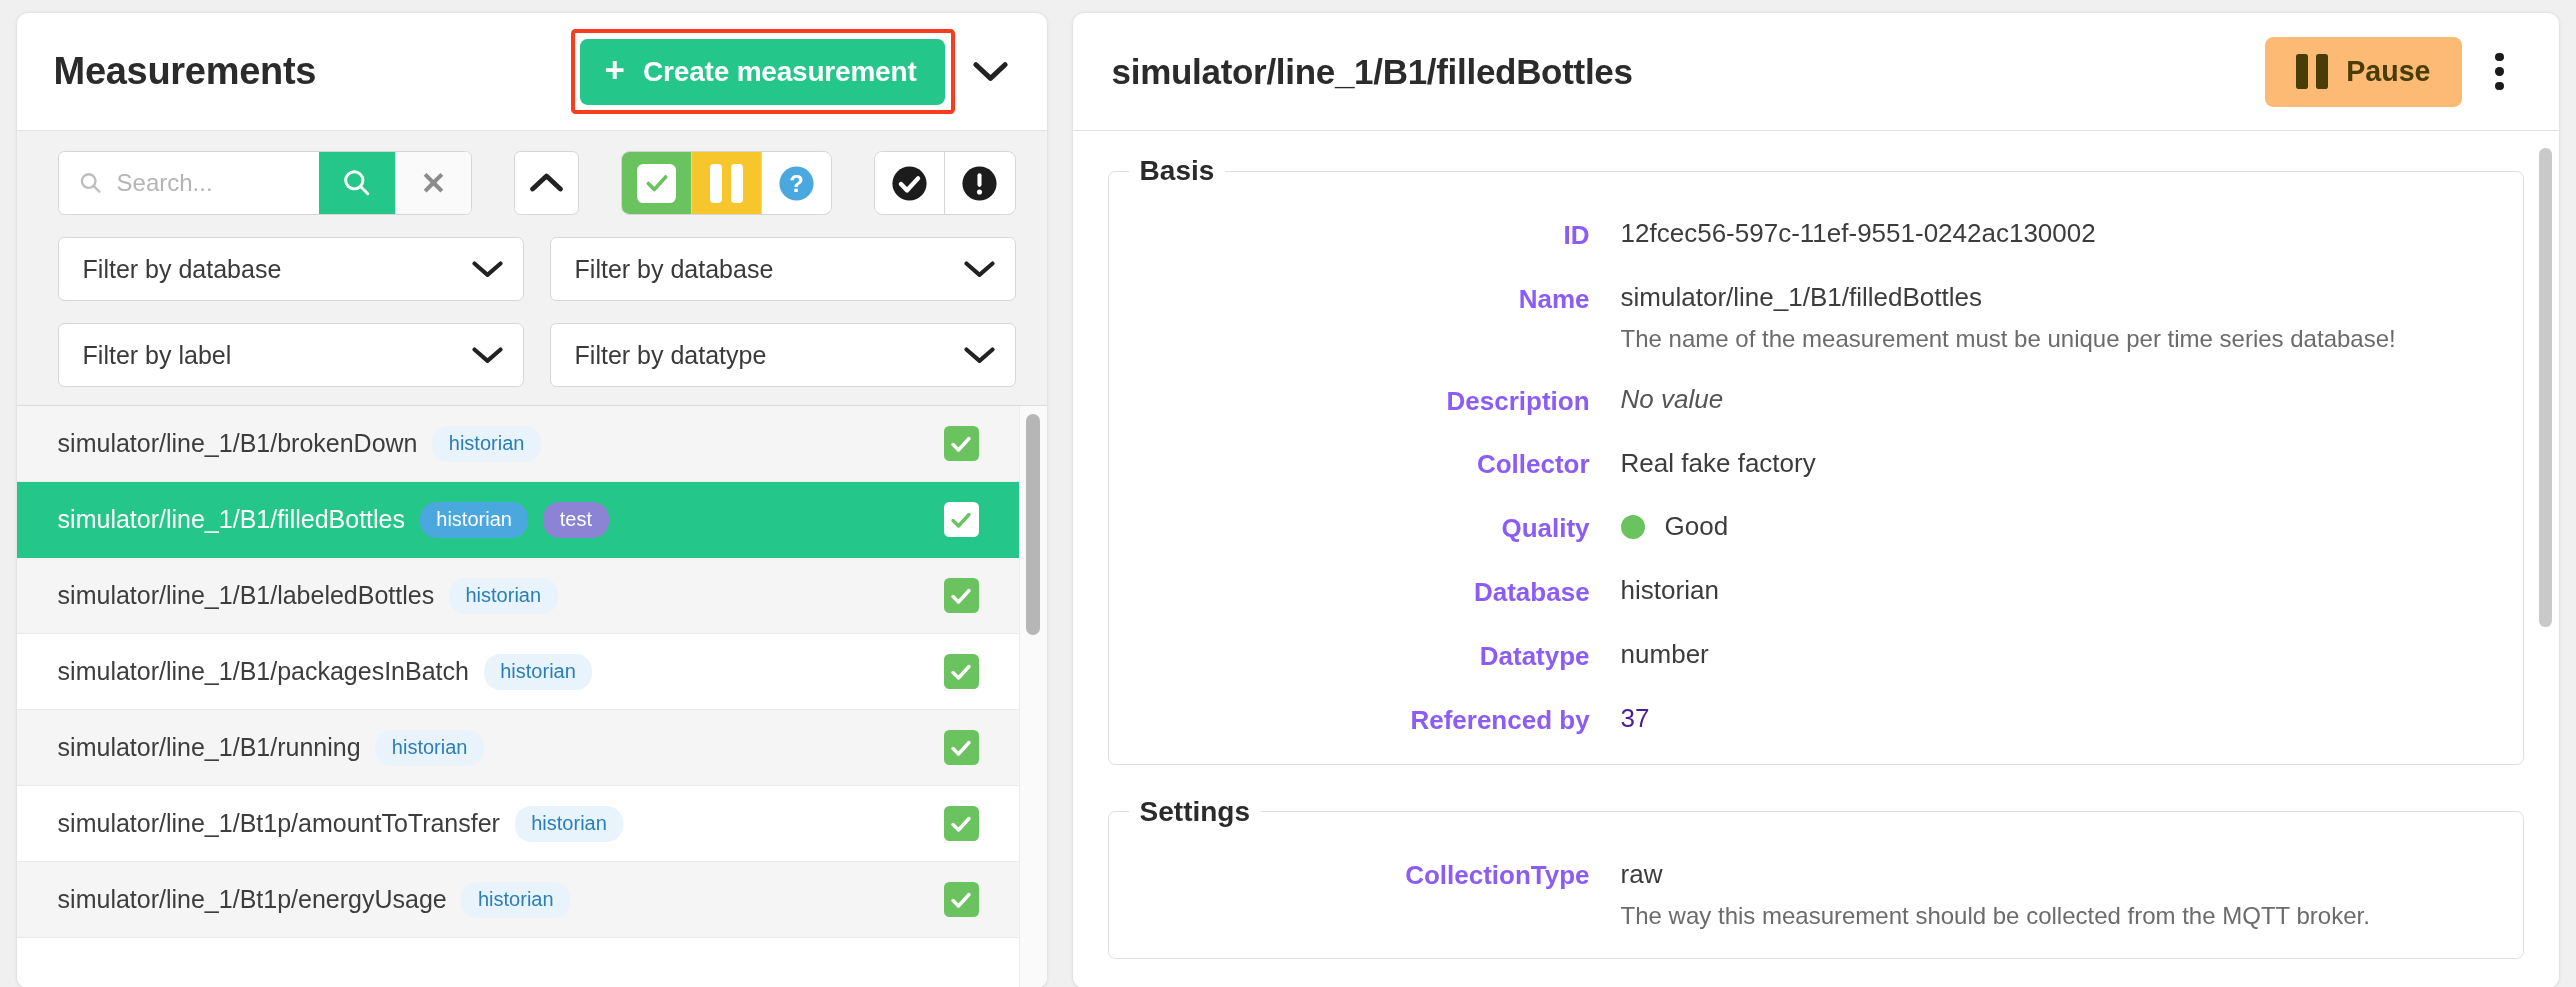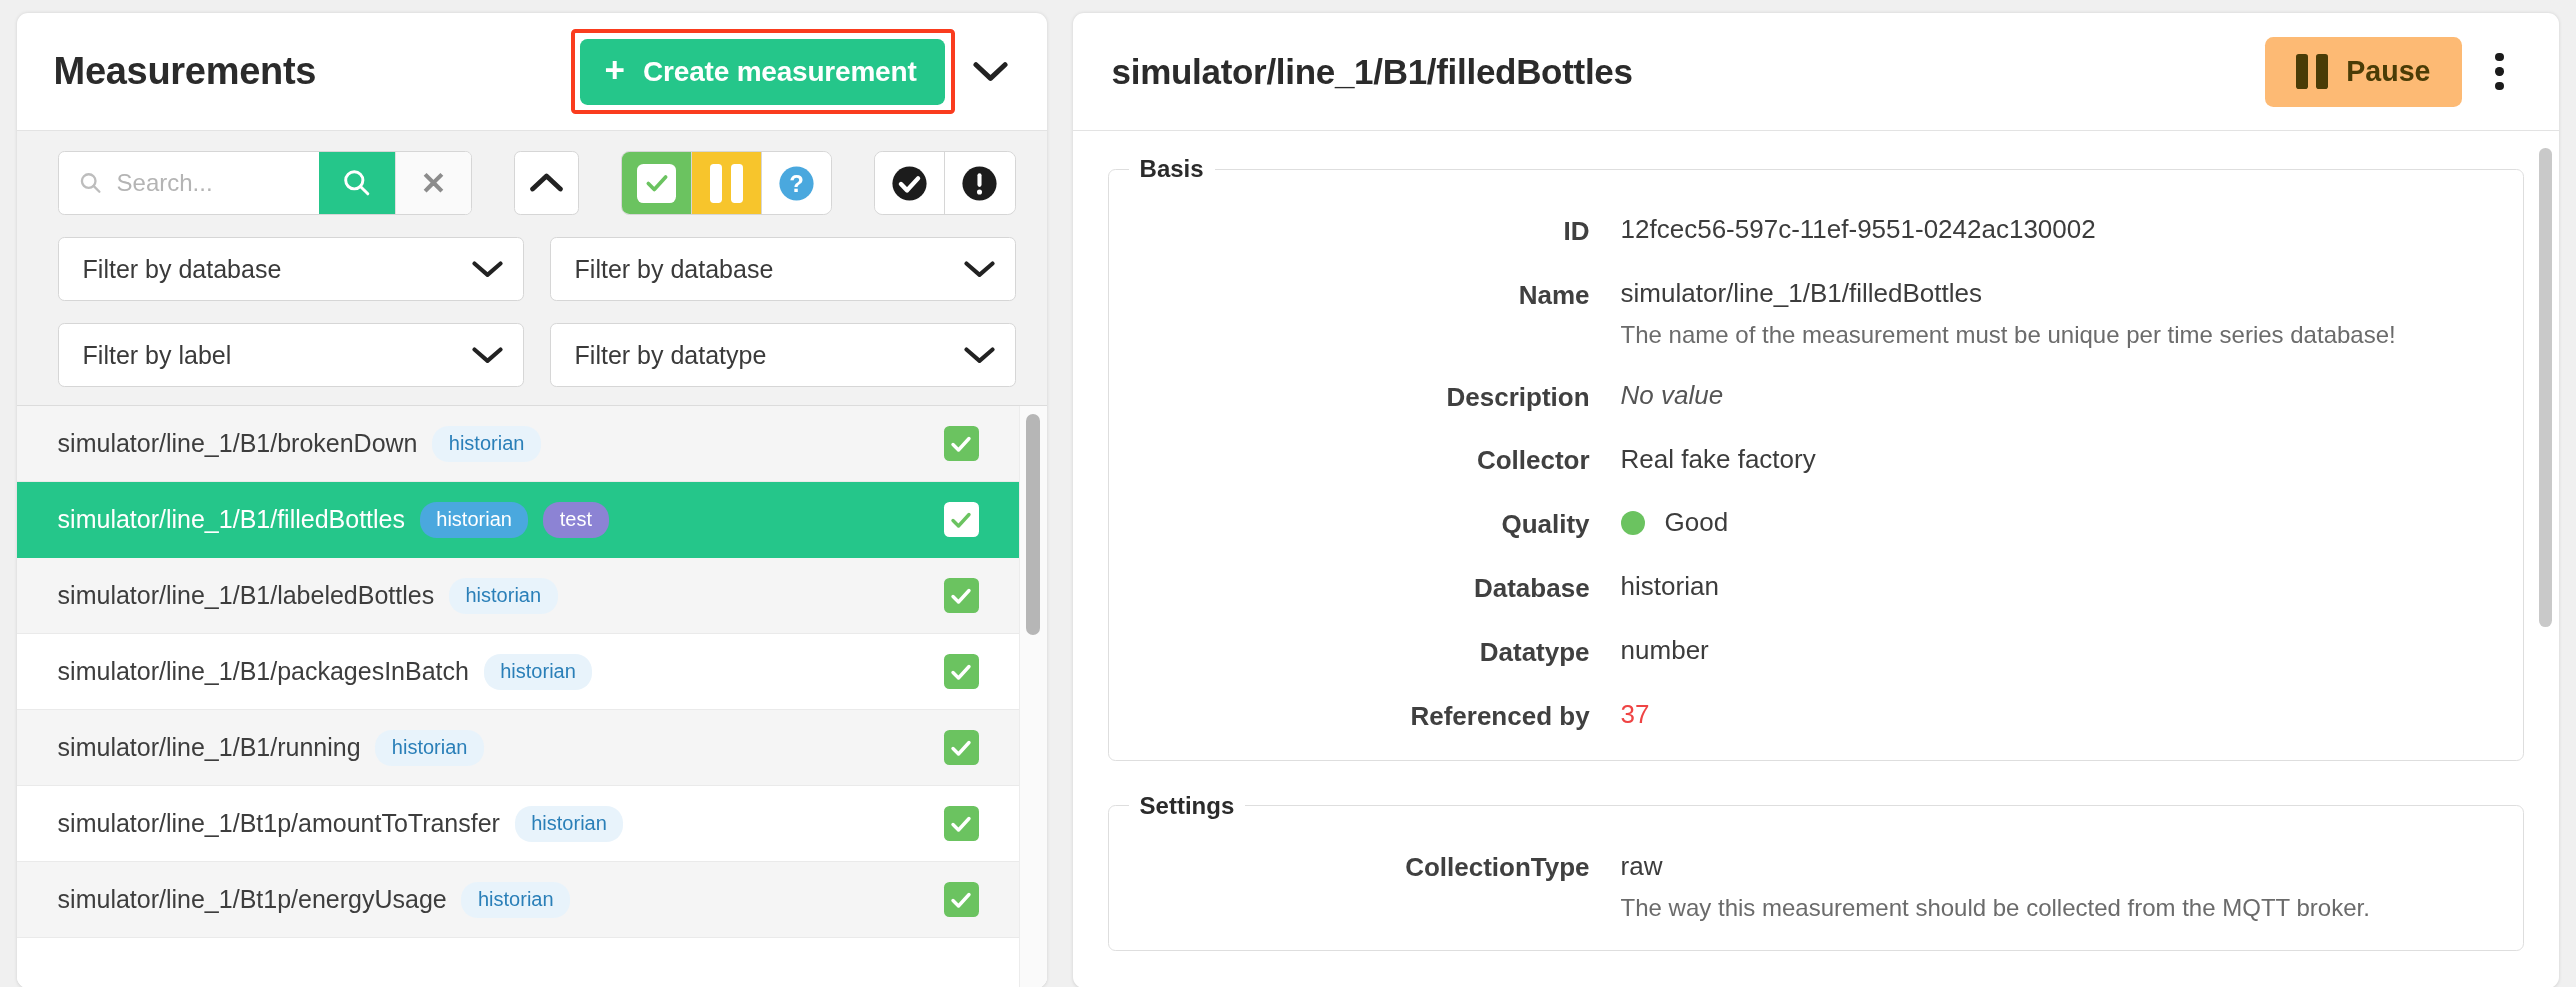--- a/index.html
+++ b/index.html
@@ -263,41 +263,41 @@
     overflow: hidden;
     padding: 24px 35px 0 35px;
   }
   fieldset.box {
     border: 0.9px solid #dedede;
     border-radius: 7.4px;
     padding: 31px 0 28px 0;
     margin-bottom: 31px;
   }
   fieldset.box legend {
-    font-size: 24px; font-weight: bold; color: #2b2b2b;
+    font-size: 28px; font-weight: bold; color: #2b2b2b;
     padding: 0 11px; margin-left: 20px;
   }
   .field {
     display: flex;
     margin-bottom: 31px;
   }
   .field:last-child { margin-bottom: 0; }
   .f-label {
     width: 512px;
     text-align: right;
     padding-right: 31px;
-    font-size: 26px; font-weight: bold; color: #404040;
+    font-size: 26px; font-weight: bold; color: #8b5cf6;
     padding-top: 1.8px;
   }
   .f-val { flex: 1; }
   .f-value {
     font-size: 26px; color: #3c3c3c;
   }
   .f-value.muted { font-style: italic; color: #555; }
-  .f-value.link { color: #ef4444; cursor: pointer; }
+  .f-value.link { color: #4c1d95; cursor: pointer; }
   .f-hint {
     font-size: 24px; color: #6b6b6b; margin-top: 12px;
   }
   .quality { display: flex; align-items: center; gap: 20px; }
   .dot-green { width: 24px; height: 24px; border-radius: 50%; background: #6bc360; display: block; }
 
   .vscroll-right {
     position: absolute;
     top: 135px; right: 7.4px;
     width: 13px; height: 479px;

